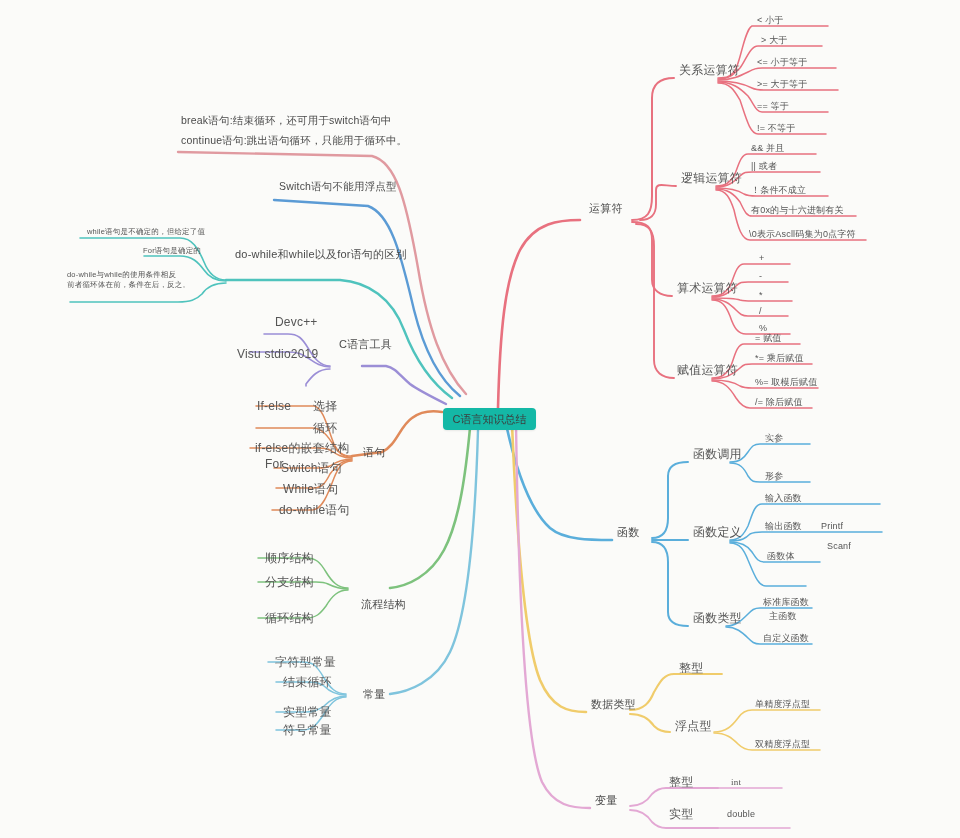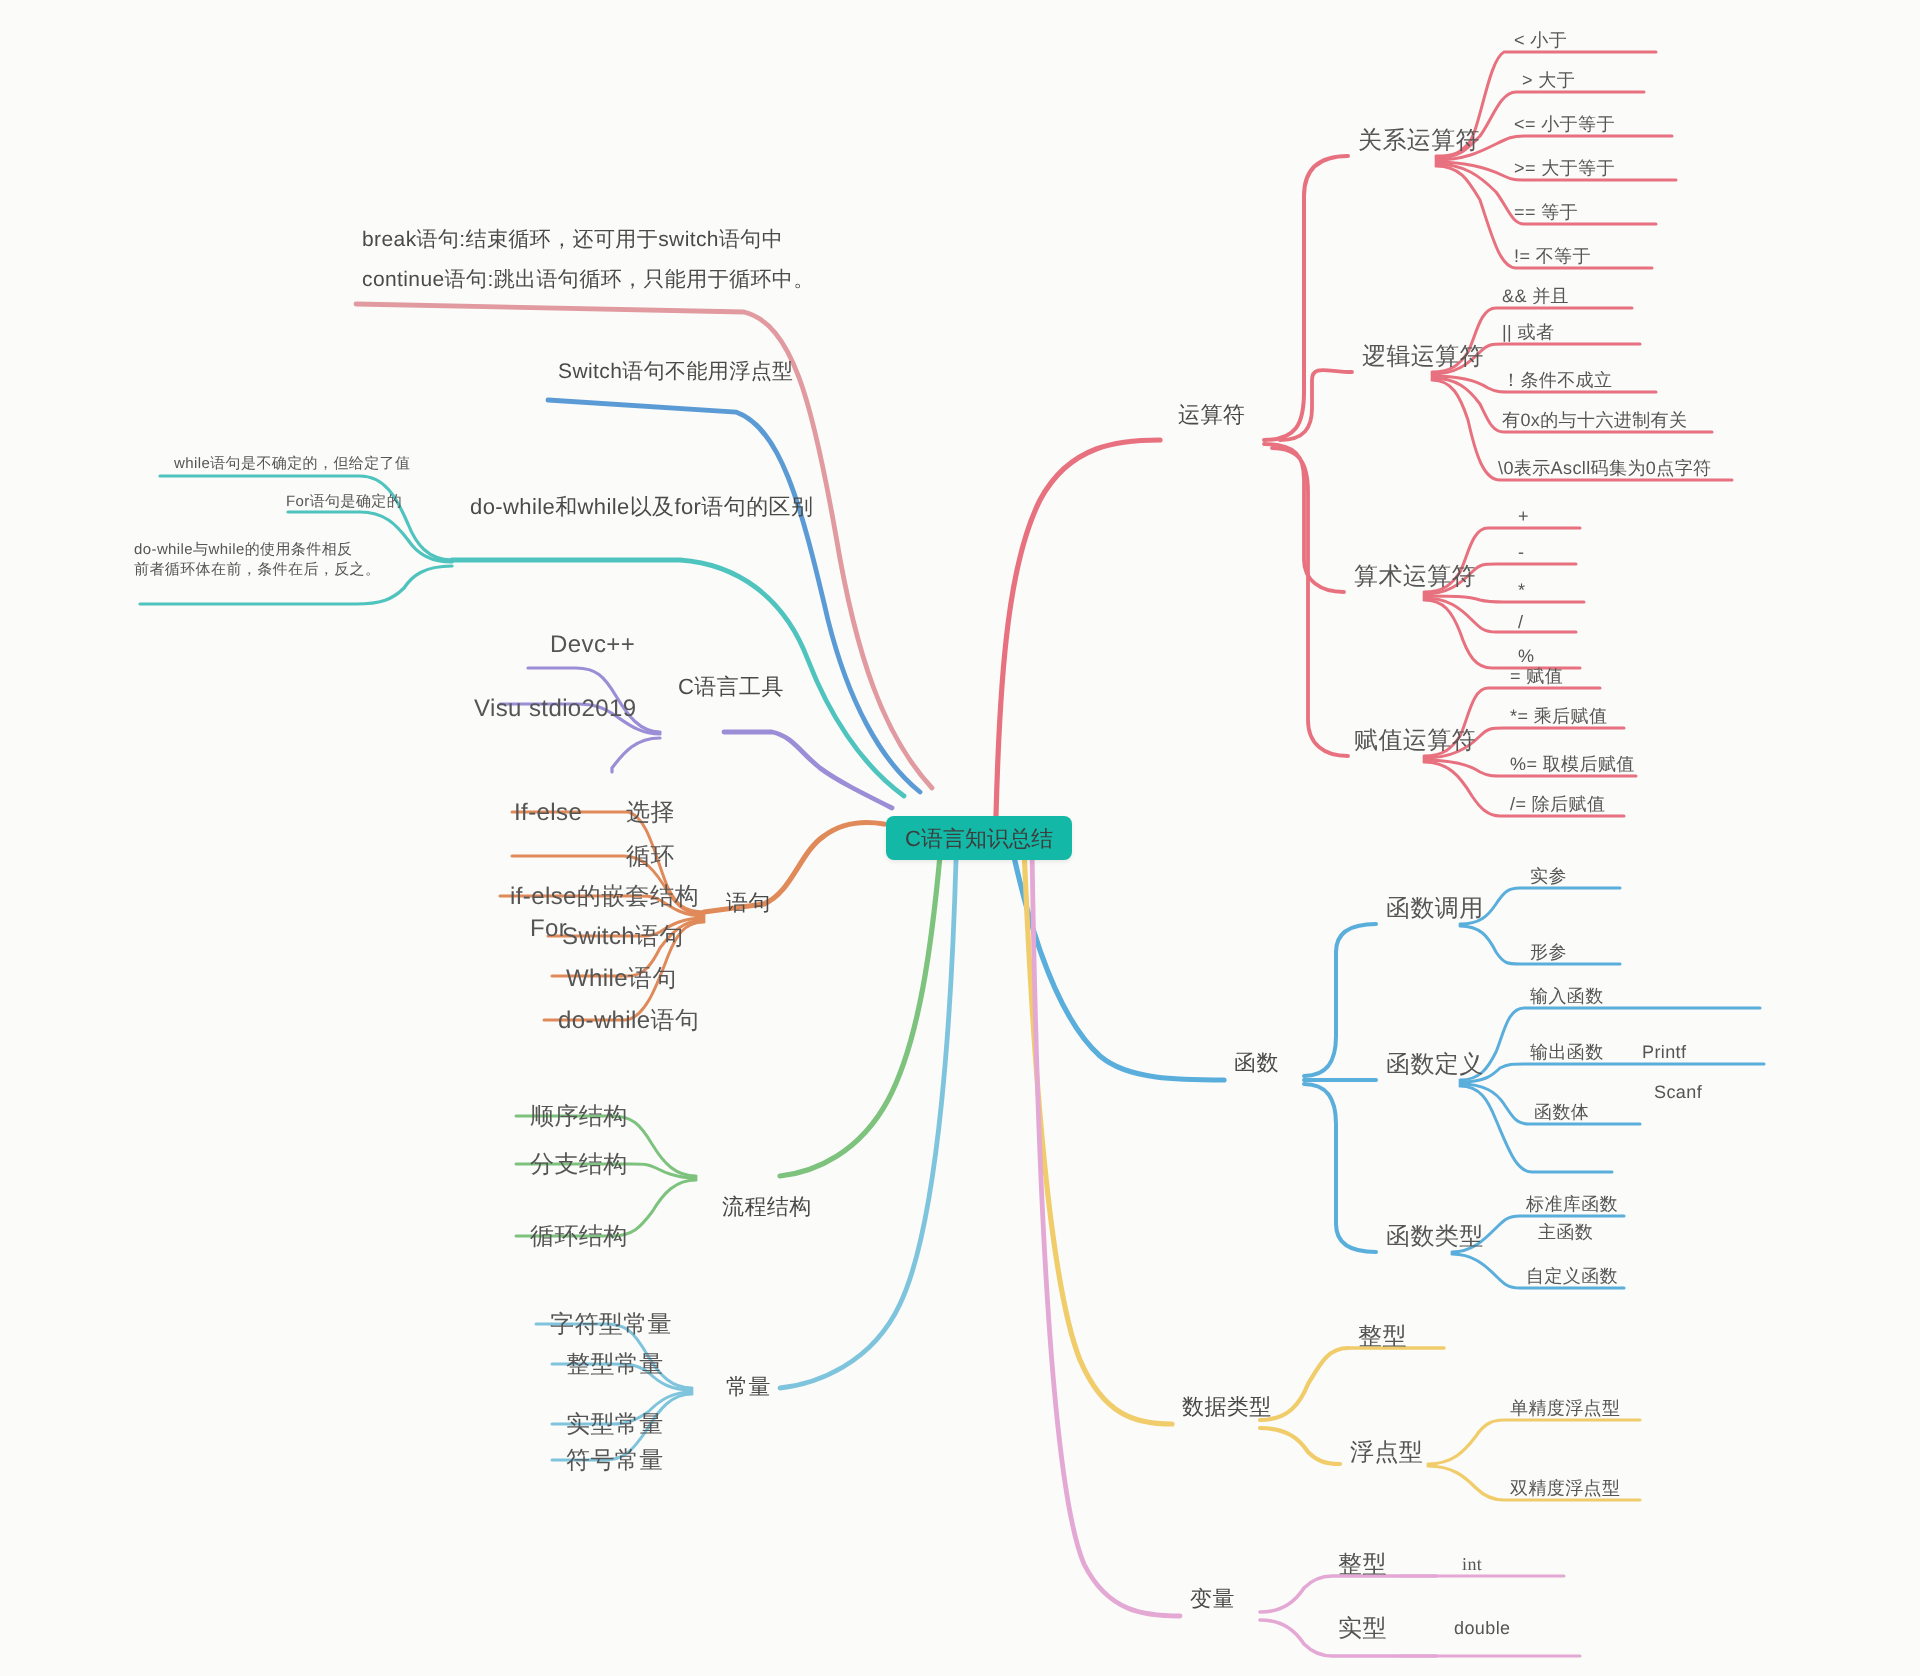--- a/index.html
+++ b/index.html
@@ -166,21 +166,21 @@
 <div class="node lvl2" style="left:280px;top:489px;">While语句</div>
 <div class="node lvl2" style="left:276px;top:510px;">do-while语句</div>
 
 <div class="node lvl1" style="left:358px;top:588px;margin-top:16px;">流程结构</div>
 <div class="node lvl2" style="left:262px;top:558px;">顺序结构</div>
 <div class="node lvl2" style="left:262px;top:582px;">分支结构</div>
 <div class="node lvl2" style="left:262px;top:618px;">循环结构</div>
 
 <div class="node lvl1" style="left:360px;top:694px;">常量</div>
 <div class="node lvl2" style="left:272px;top:662px;">字符型常量</div>
-<div class="node lvl2" style="left:280px;top:682px;">整型常量</div>
+<div class="node lvl2" style="left:280px;top:682px;">结束循环</div>
 <div class="node lvl2" style="left:280px;top:712px;">实型常量</div>
 <div class="node lvl2" style="left:280px;top:730px;">符号常量</div>
 
 <div class="node lvl1" style="left:586px;top:208px;">运算符</div>
 <div class="node lvl2" style="left:676px;top:70px;">关系运算符</div>
 <div class="node lvl2" style="left:678px;top:178px;">逻辑运算符</div>
 <div class="node lvl2" style="left:674px;top:288px;">算术运算符</div>
 <div class="node lvl2" style="left:674px;top:370px;">赋值运算符</div>
 
 <div class="node lvl3" style="left:754px;top:20px;">&lt; 小于</div>

